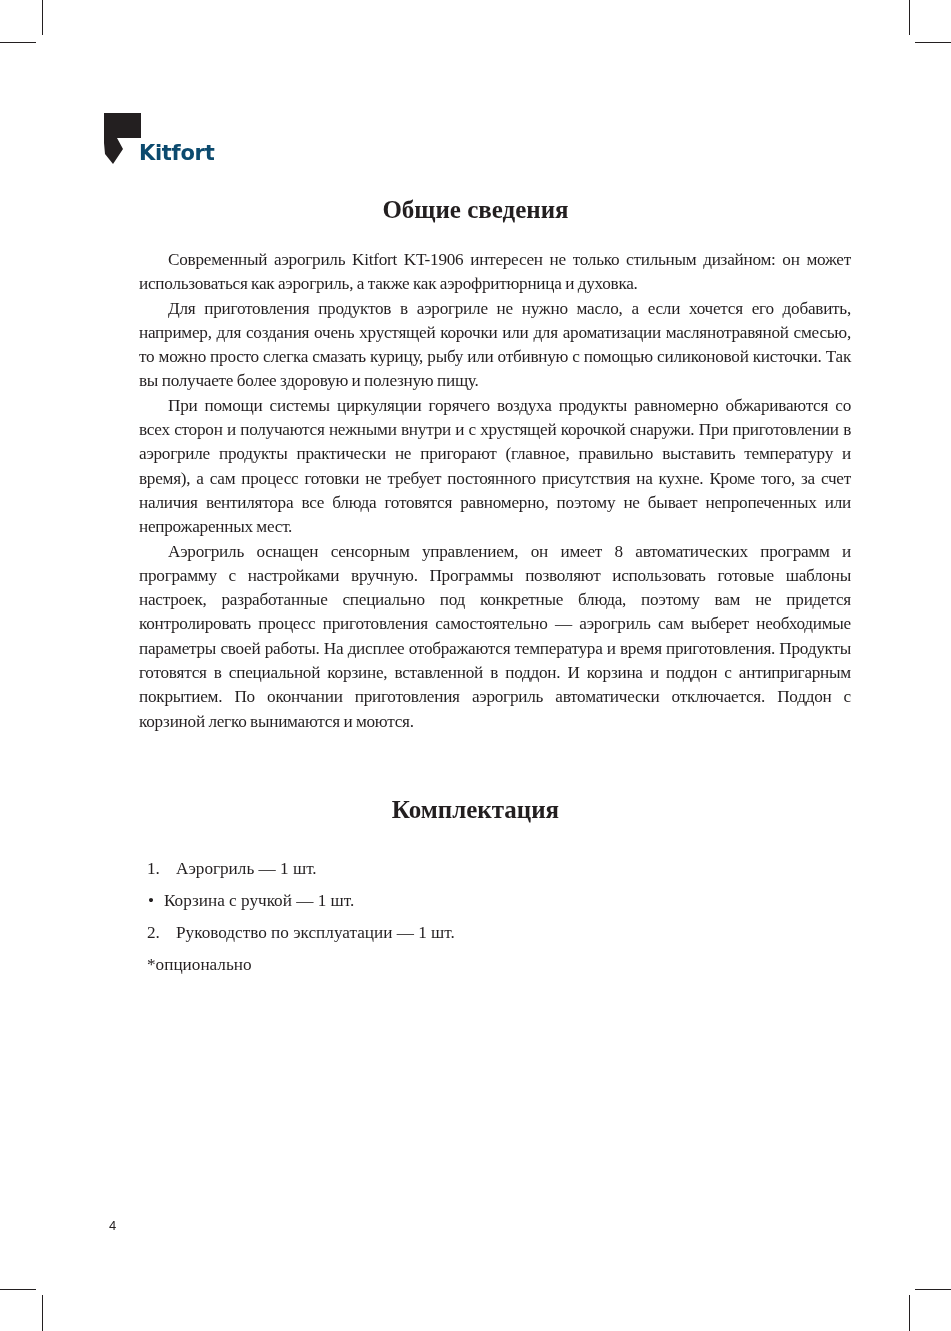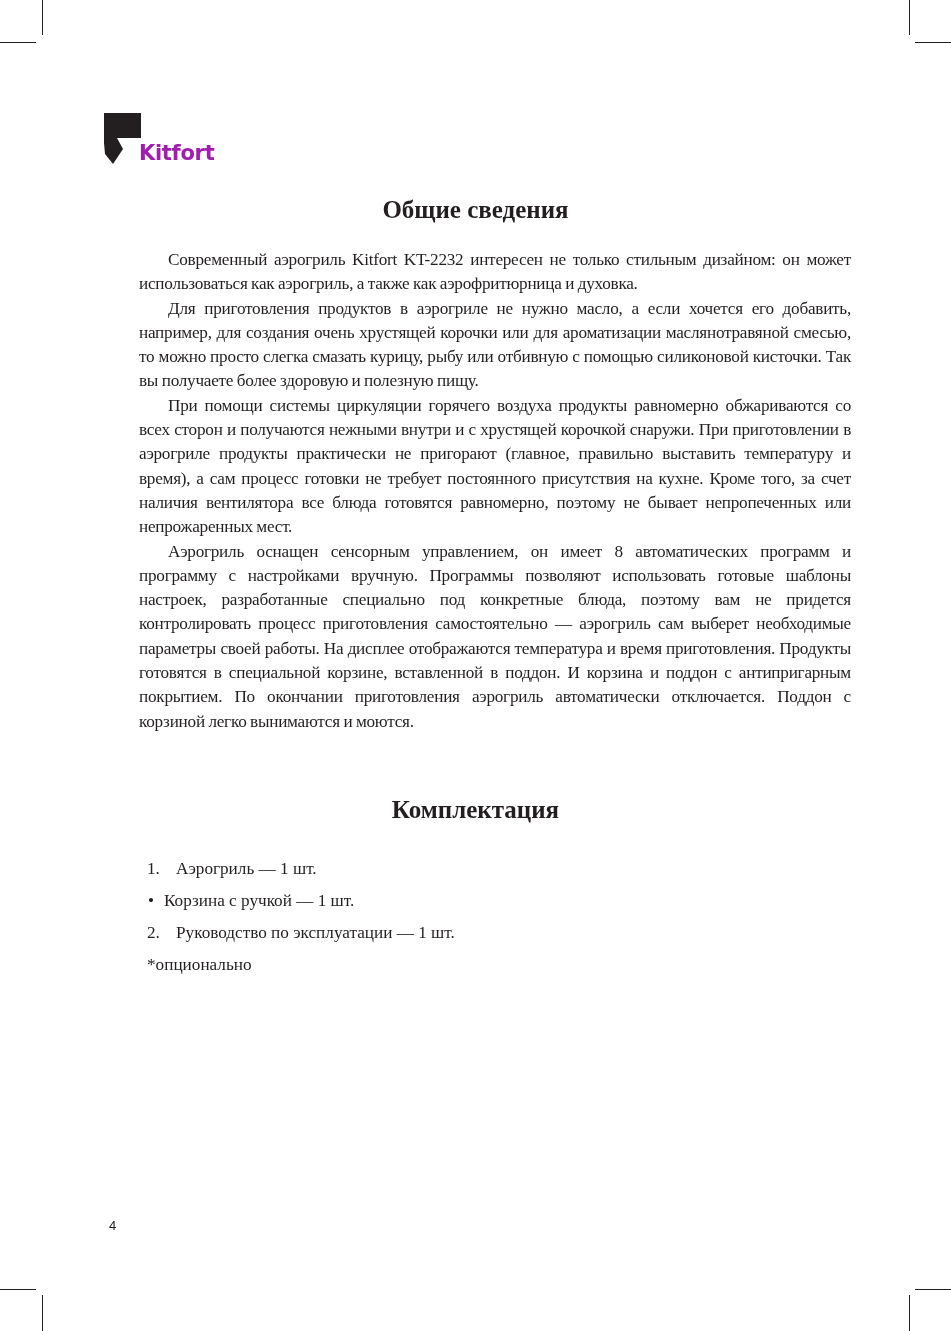--- a/index.html
+++ b/index.html
@@ -28,21 +28,21 @@
     }
     .logo svg { position: absolute; left: 0; top: 0; }
     .logo-text {
       position: absolute;
       left: 35px;
       top: 28px;
       font-family: "DejaVu Sans", "Liberation Sans", sans-serif;
       font-weight: bold;
       font-size: 21px;
       letter-spacing: -0.3px;
-      color: #a21caf;
+      color: #0c4a6e;
       line-height: 24px;
     }
     .title {
       position: absolute;
       left: 0;
       width: 951px;
       text-align: center;
       box-sizing: border-box;
       font-weight: bold;
       font-size: 25px;
@@ -114,21 +114,21 @@
 <div class="logo">
   <svg width="40" height="52" viewBox="0 0 40 52">
     <path d="M0 0 H37 V25 H13 L19 36 L9 51 L1 41 L0 30 Z" fill="#231f20"></path>
   </svg>
   <span class="logo-text">Kitfort</span>
 </div>
 
 <h1 class="title" style="top:195px;">Общие сведения</h1>
 
 <div class="body-text" style="top:248px;">
-  <p>Современный аэрогриль Kitfort KT-2232 интересен не только стильным дизайном: он может использоваться как аэрогриль, а также как аэрофритюрница и духовка.</p>
+  <p>Современный аэрогриль Kitfort KT-1906 интересен не только стильным дизайном: он может использоваться как аэрогриль, а также как аэрофритюрница и духовка.</p>
   <p>Для приготовления продуктов в аэрогриле не нужно масло, а если хочется его добавить, например, для создания очень хрустящей корочки или для ароматизации маслянотравяной смесью, то можно просто слегка смазать курицу, рыбу или отбивную с помощью силиконовой кисточки. Так вы получаете более здоровую и полезную пищу.</p>
   <p>При помощи системы циркуляции горячего воздуха продукты равномерно обжариваются со всех сторон и получаются нежными внутри и с хрустящей корочкой снаружи. При приготовлении в аэрогриле продукты практически не пригорают (главное, правильно выставить температуру и время), а сам процесс готовки не требует постоянного присутствия на кухне. Кроме того, за счет наличия вентилятора все блюда готовятся равномерно, поэтому не бывает непропеченных или непрожаренных мест.</p>
   <p>Аэрогриль оснащен сенсорным управлением, он имеет 8 автоматических программ и программу с настройками вручную. Программы позволяют использовать готовые шаблоны настроек, разработанные специально под конкретные блюда, поэтому вам не придется контролировать процесс приготовления самостоятельно — аэрогриль сам выберет необходимые параметры своей работы. На дисплее отображаются температура и время приготовления. Продукты готовятся в специальной корзине, вставленной в поддон. И корзина и поддон с антипригарным покрытием. По окончании приготовления аэрогриль автоматически отключается. Поддон с корзиной легко вынимаются и моются.</p>
 </div>
 
 <h1 class="title" style="top:795px;">Комплектация</h1>
 
 <ul class="kit-list">
   <li>
     <span class="num">1.</span><span>Аэрогриль — 1 шт.</span>

